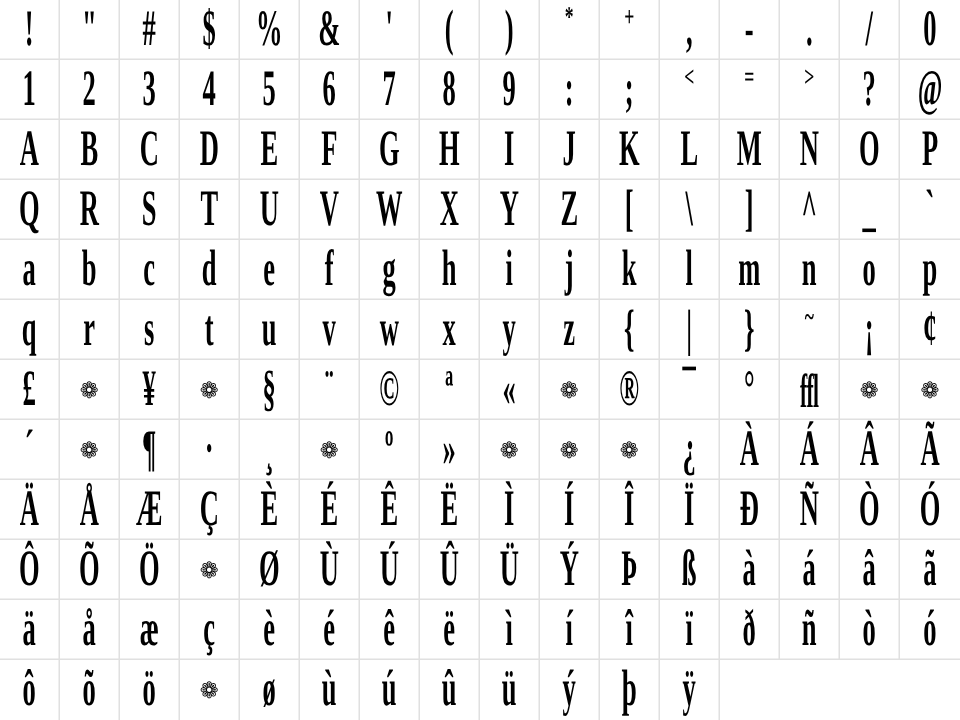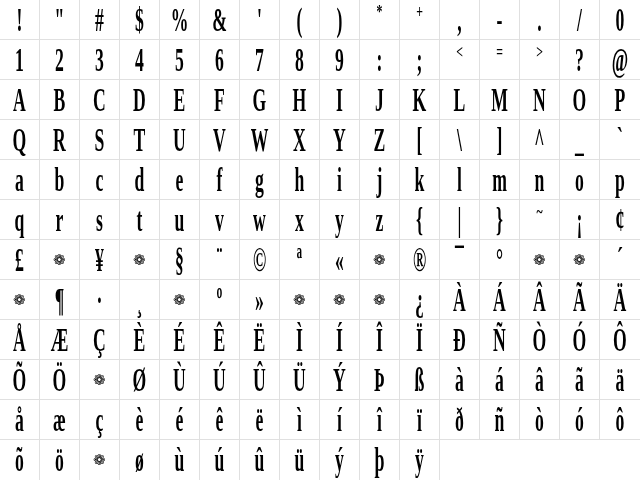--- a/index.html
+++ b/index.html
@@ -385,20 +385,23 @@
       <div class="cell">
         <span class="g glyph">®</span>
       </div>
       <div class="cell">
         <span class="g glyph">¯</span>
       </div>
       <div class="cell">
         <span class="g glyph">°</span>
       </div>
       <div class="cell">
+        <span class="g ligature">ffl</span>
+      </div>
+      <div class="cell">
         <span class="g ornament">❁</span>
       </div>
       <div class="cell">
         <span class="g ornament">❁</span>
       </div>
       <div class="cell">
         <span class="g glyph">´</span>
       </div>
       <div class="cell">
         <span class="g ornament">❁</span>

